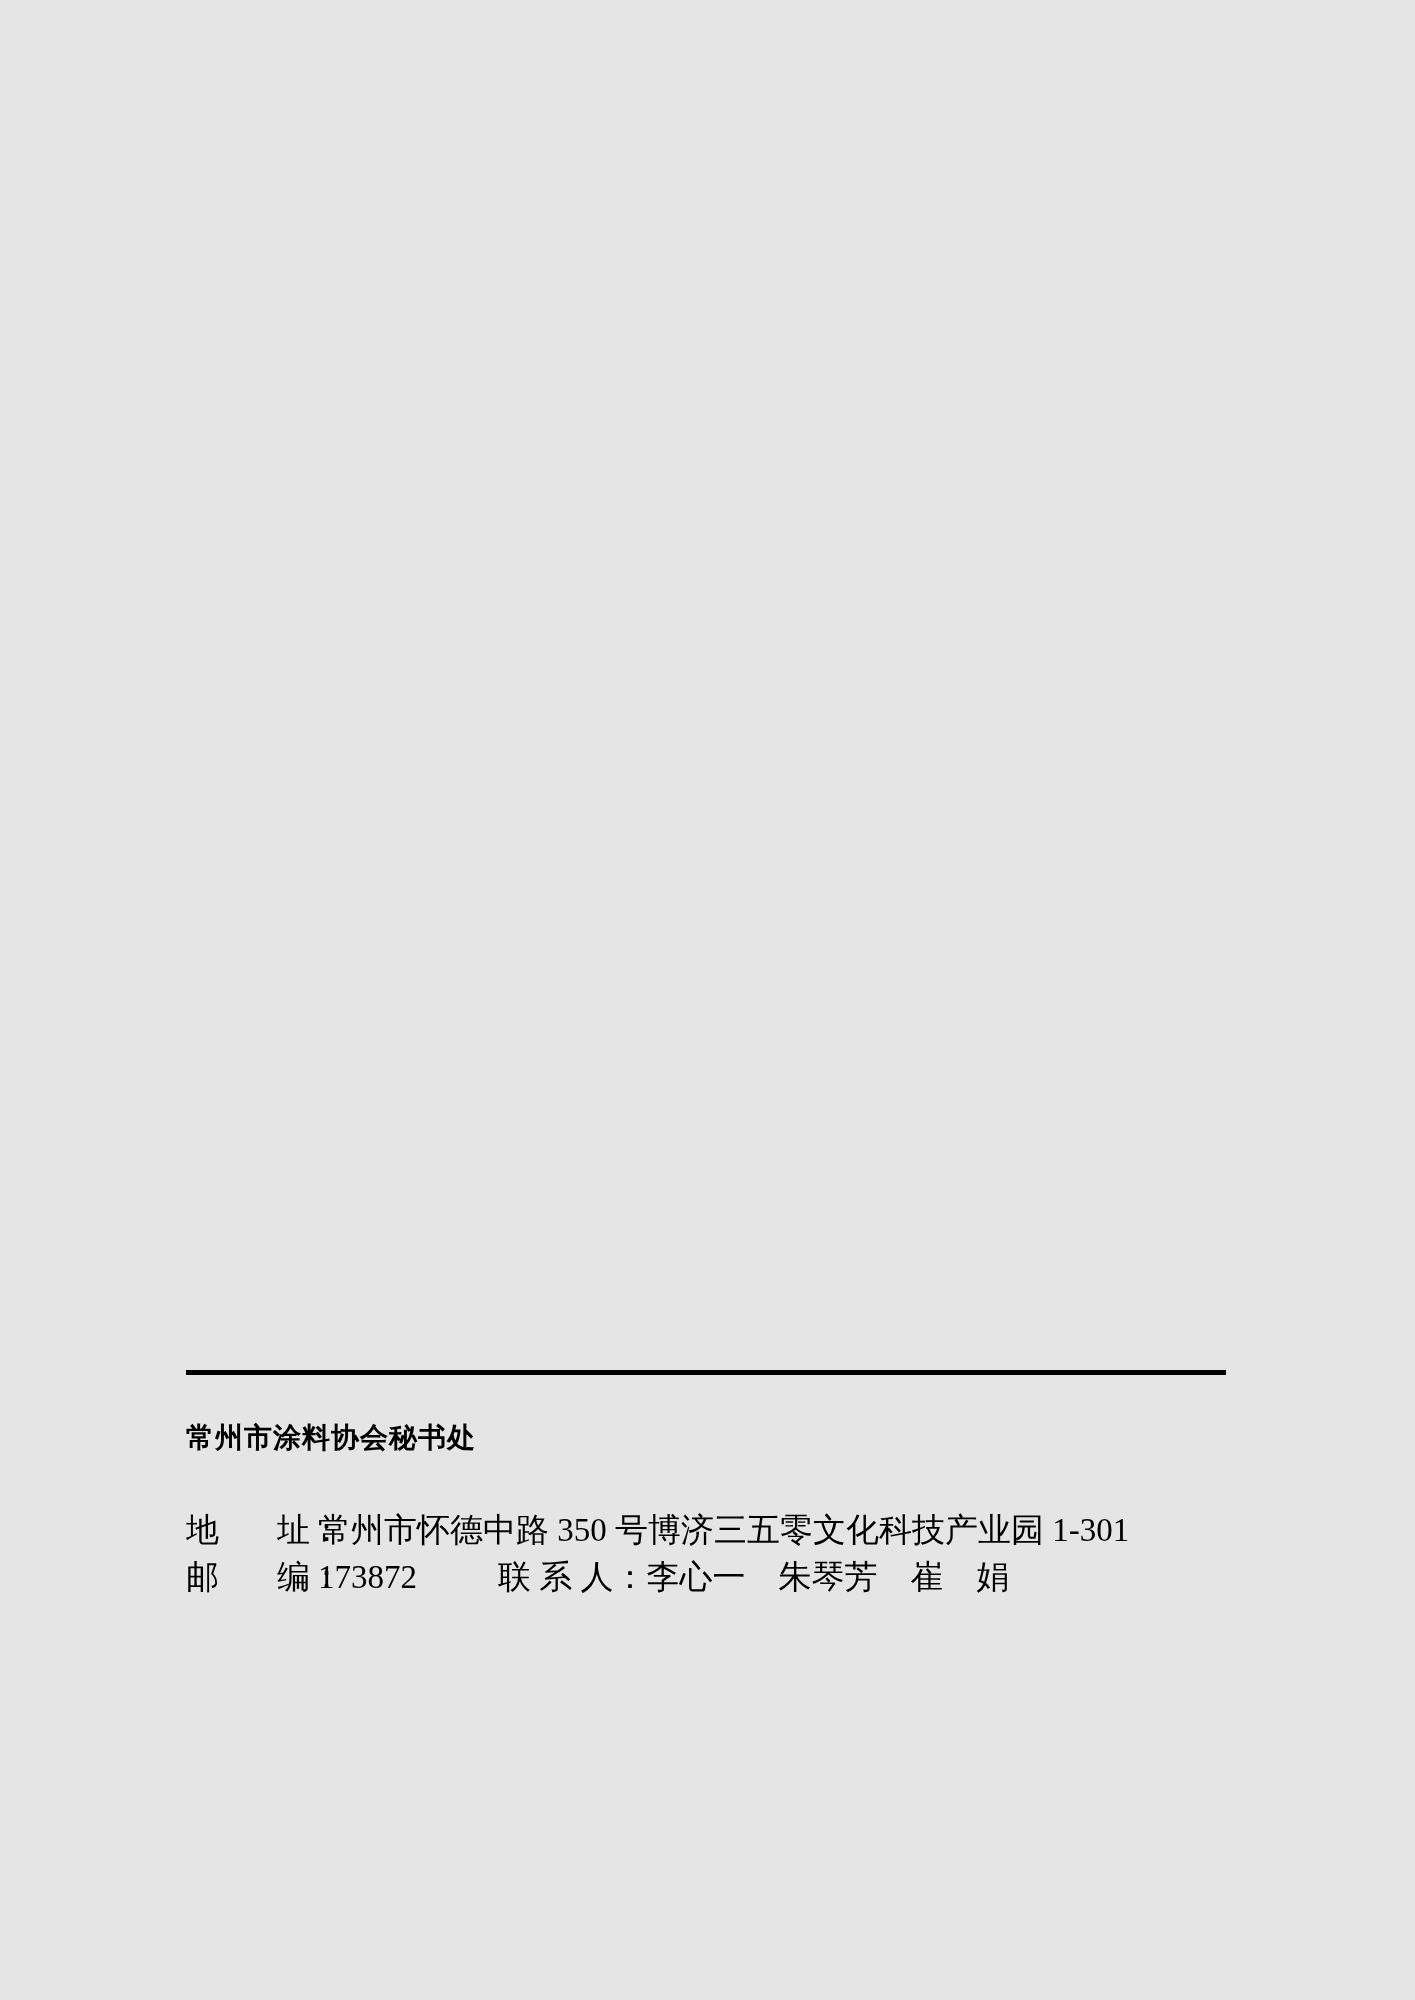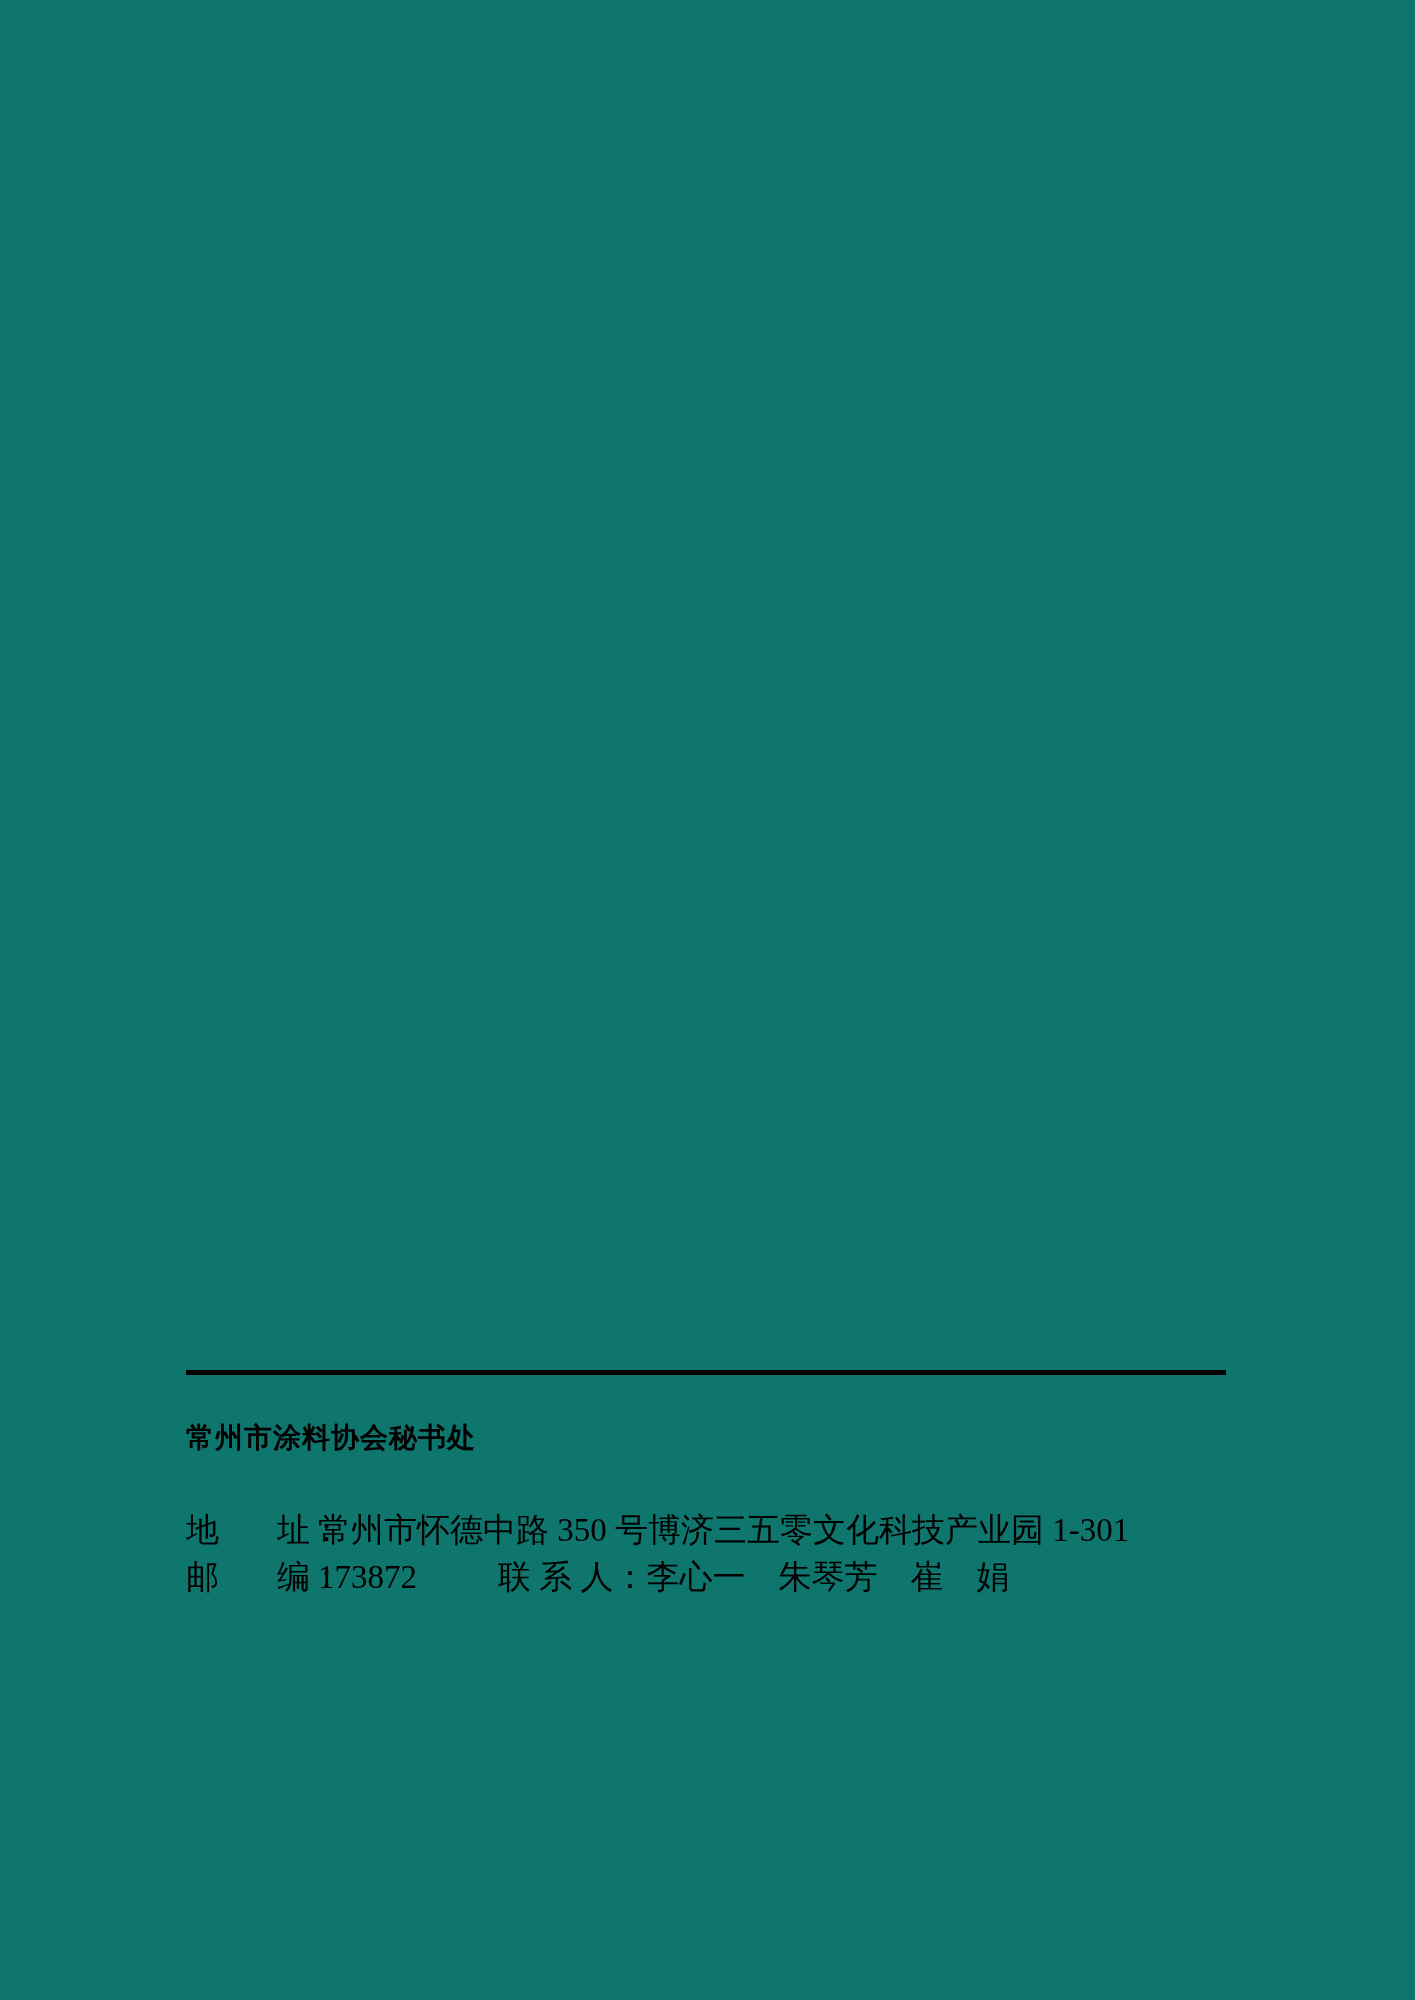--- a/index.html
+++ b/index.html
@@ -15,21 +15,21 @@
     color: #000000;
     overflow: hidden;
   }
 
   .page {
     position: absolute;
     left: 0;
     top: 0;
     width: 1415px;
     height: 2000px;
-    background: #0f766e;
+    background: #e5e5e5;
   }
 
   
   .footer-block {
     position: absolute;
     left: 186px;
     top: 1370px;
     width: 1040px;
   }
 

